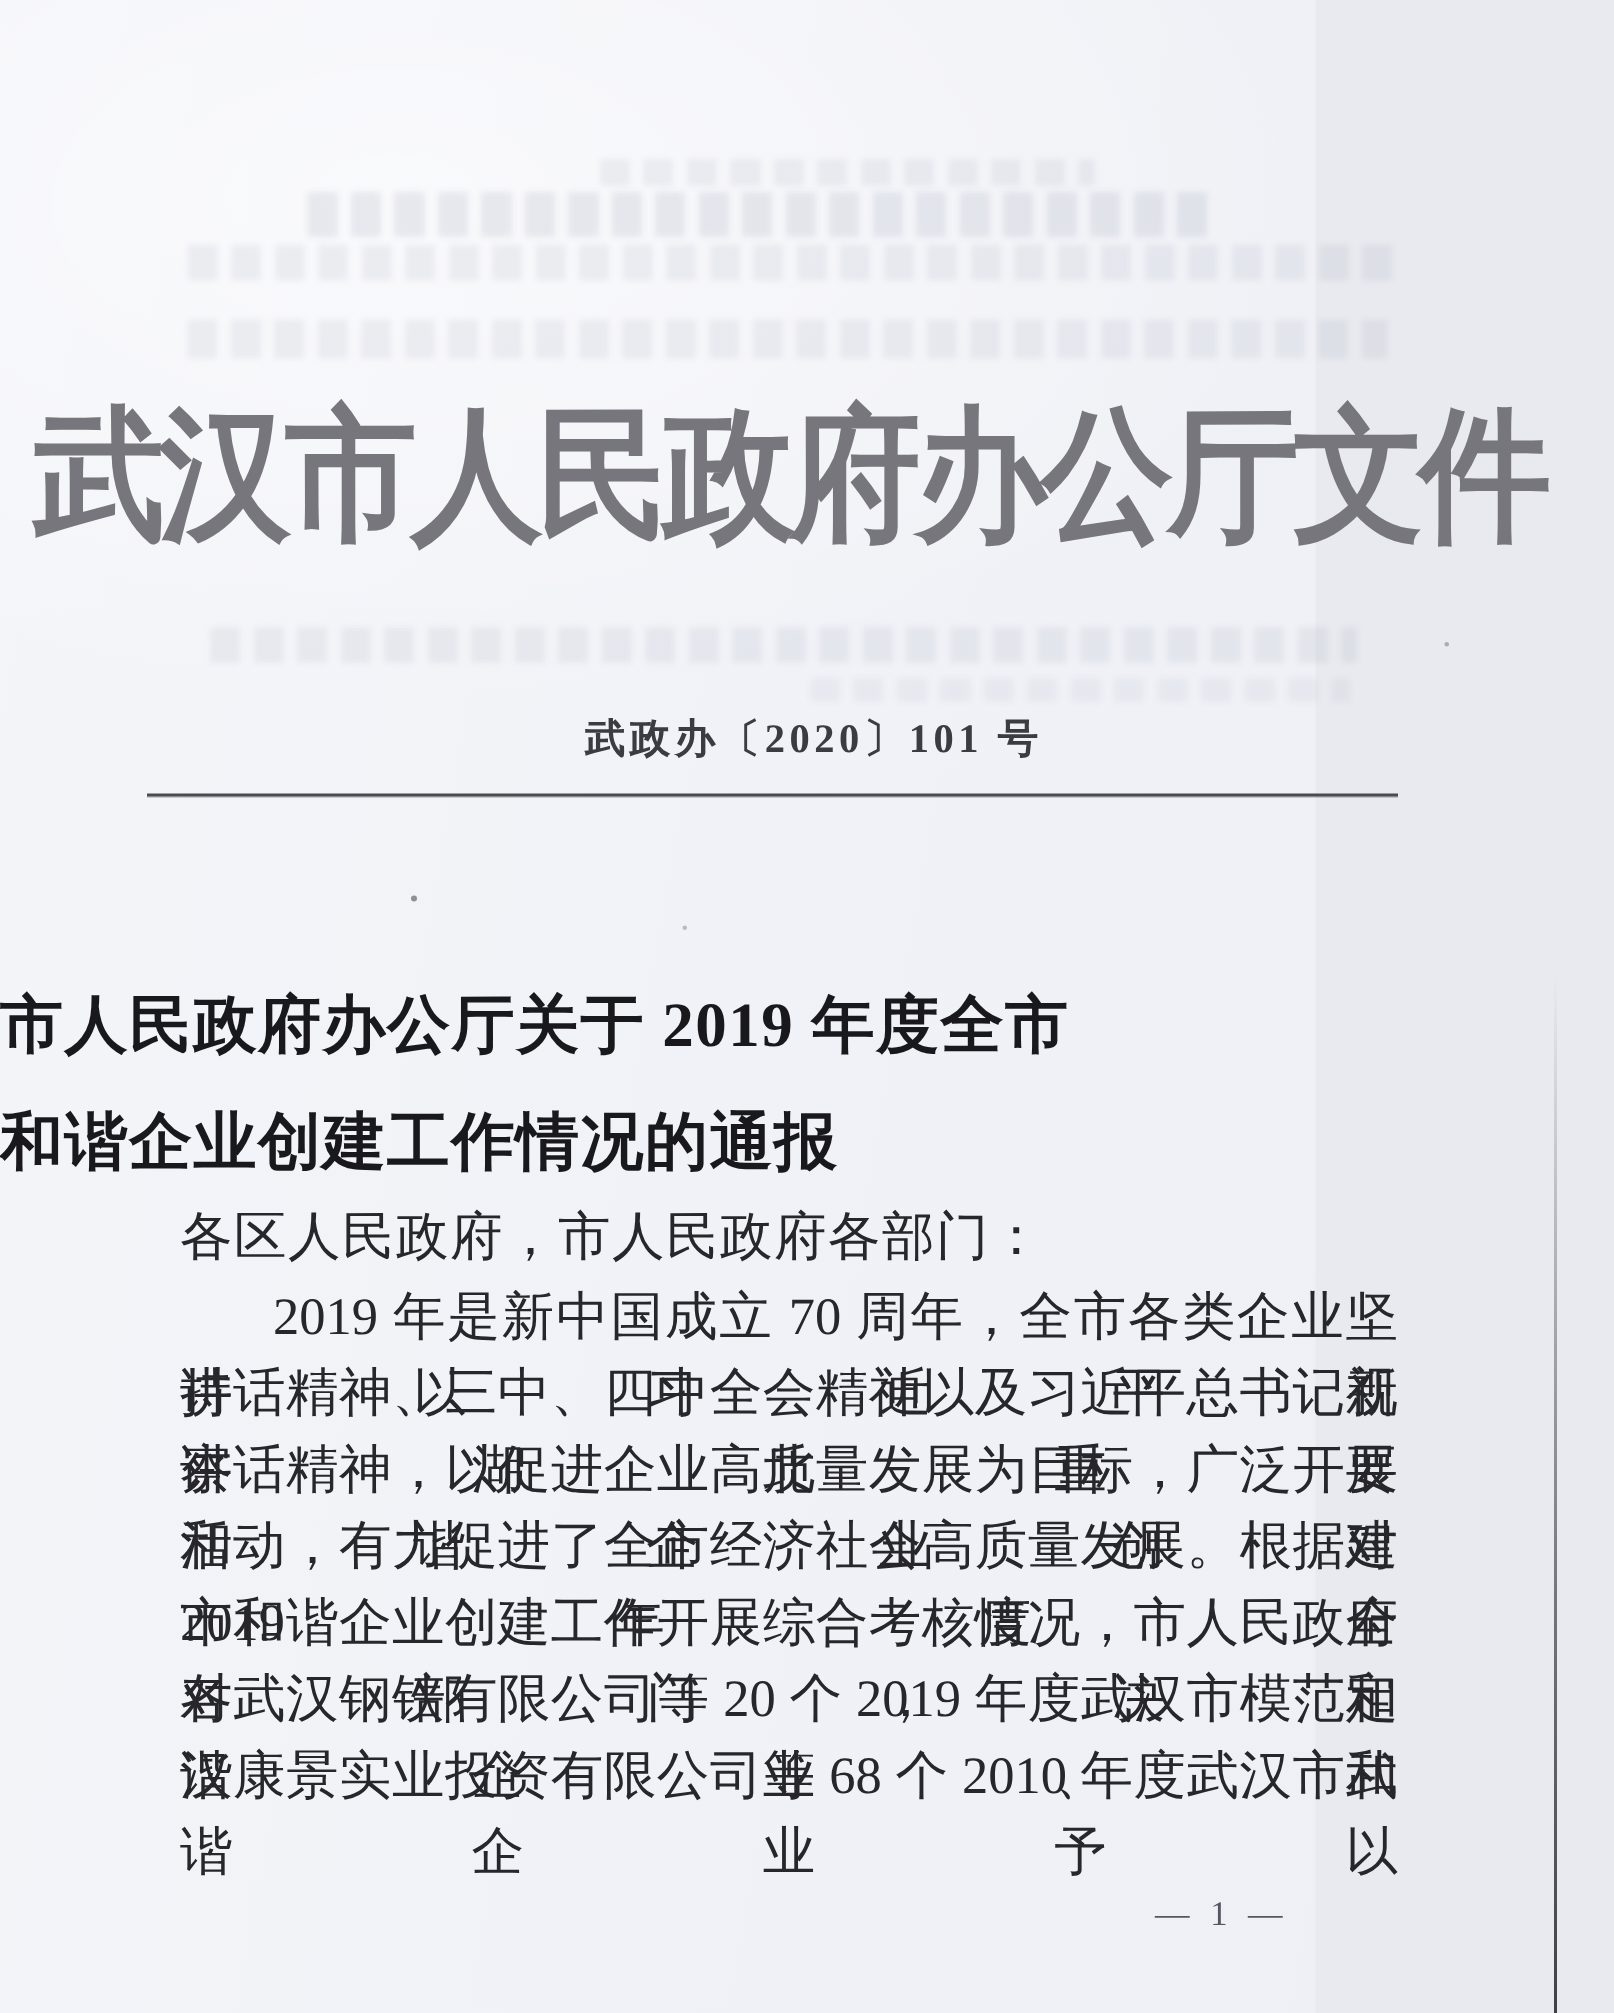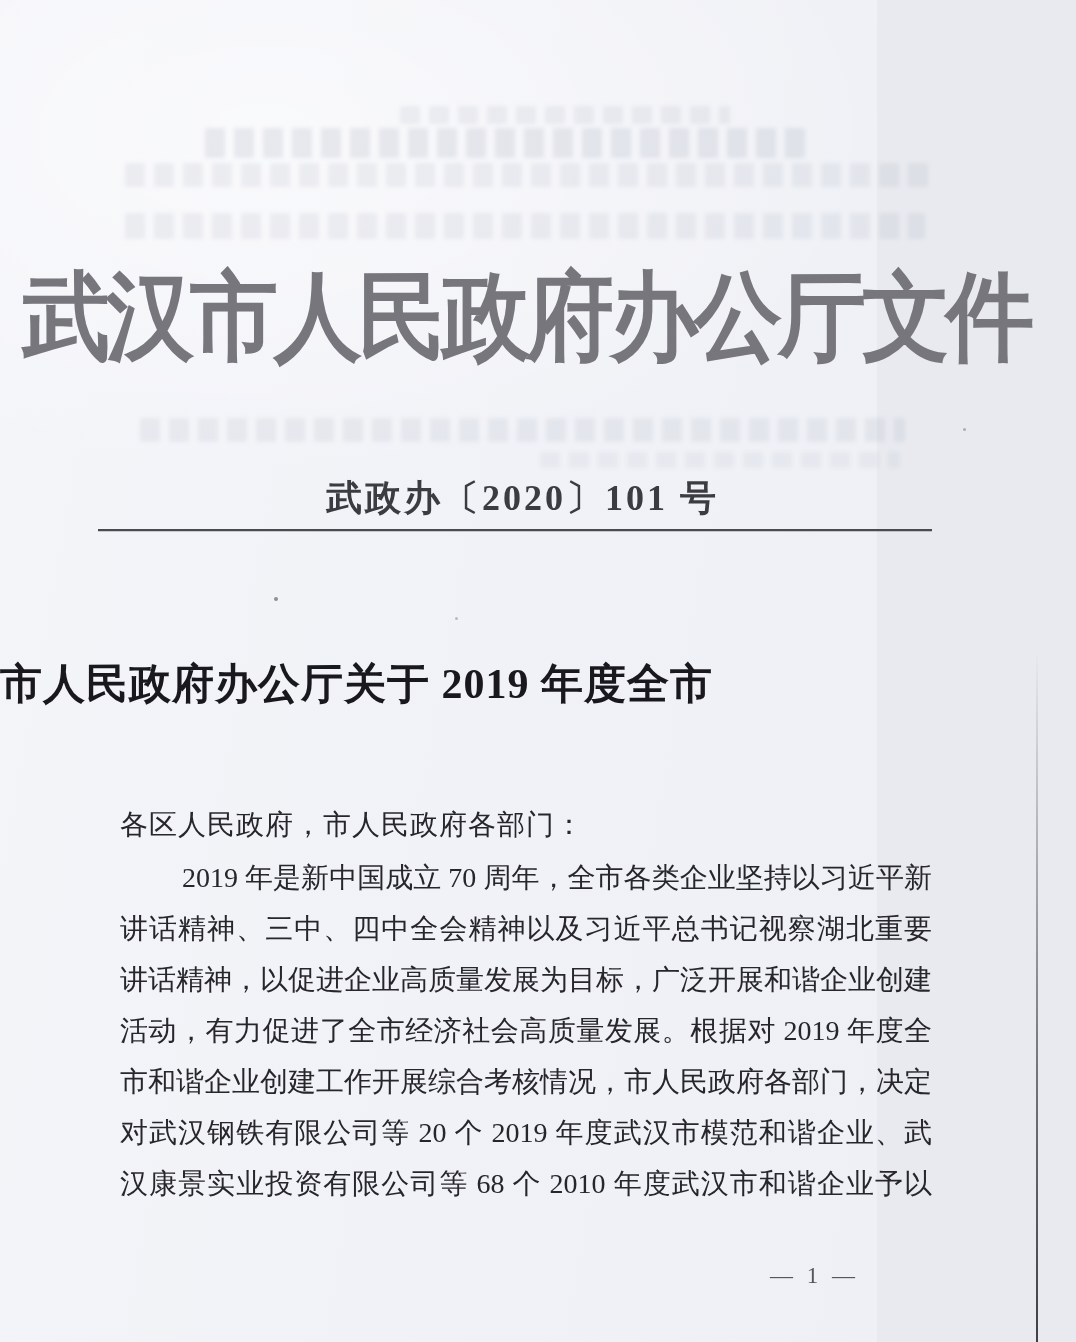--- a/index.html
+++ b/index.html
@@ -39,39 +39,40 @@
     font-size:88px;font-weight:900;
     color:var(--letterhead-gray);
     letter-spacing:-4px;
     transform:scaleY(1.1);
     transform-origin:top center;
     white-space:nowrap;
   }
   .doc-number{
     position:absolute;left:0;top:474px;width:1045px;
     text-align:center;
-    font-size:36px;color:#3b3b42;
+    font-size:27px;color:#3b3b42;
     letter-spacing:3px;
     font-weight:600;
+    padding-left:20px;
   }
   .rule{
     position:absolute;left:98px;top:529px;width:834px;height:2px;
     background:var(--rule);
     box-shadow:0 1px 0 rgba(74,74,80,.25);
   }
   .doc-title{
     position:absolute;left:0;top:645px;width:1052px;
     text-align:left;
     font-size:42px;font-weight:bold;color:#18181d;
     line-height:78px;
     letter-spacing:1px;
   }
   .body-text{
     position:absolute;left:120px;top:799px;width:812px;
-    font-size:28px;color:var(--ink);
+    font-size:35px;color:var(--ink);
     line-height:51px;
   }
   .salutation{
     text-align:left;
     letter-spacing:1px;
     margin-bottom:2px;
   }
   .para-line{
     text-align:justify;
     text-align-last:justify;
@@ -117,20 +118,21 @@
   <div class="doc-number">武政办〔2020〕101 号</div>
 
   <div class="rule"></div>
 
   <div class="speck s1"></div>
   <div class="speck s2"></div>
   <div class="speck s3"></div>
 
   <div class="doc-title">
     <div>市人民政府办公厅关于 2019 年度全市</div>
+    <div>和谐企业创建工作情况的通报</div>
   </div>
 
   <div class="body-text">
     <div class="salutation">各区人民政府，市人民政府各部门：</div>
     <div class="para-line indent">2019 年是新中国成立 70 周年，全市各类企业坚持以习近平新</div>
     <div class="para-line">讲话精神、三中、四中全会精神以及习近平总书记视察湖北重要</div>
     <div class="para-line">讲话精神，以促进企业高质量发展为目标，广泛开展和谐企业创建</div>
     <div class="para-line">活动，有力促进了全市经济社会高质量发展。根据对 2019 年度全</div>
     <div class="para-line">市和谐企业创建工作开展综合考核情况，市人民政府各部门，决定</div>
     <div class="para-line">对武汉钢铁有限公司等 20 个 2019 年度武汉市模范和谐企业、武</div>

